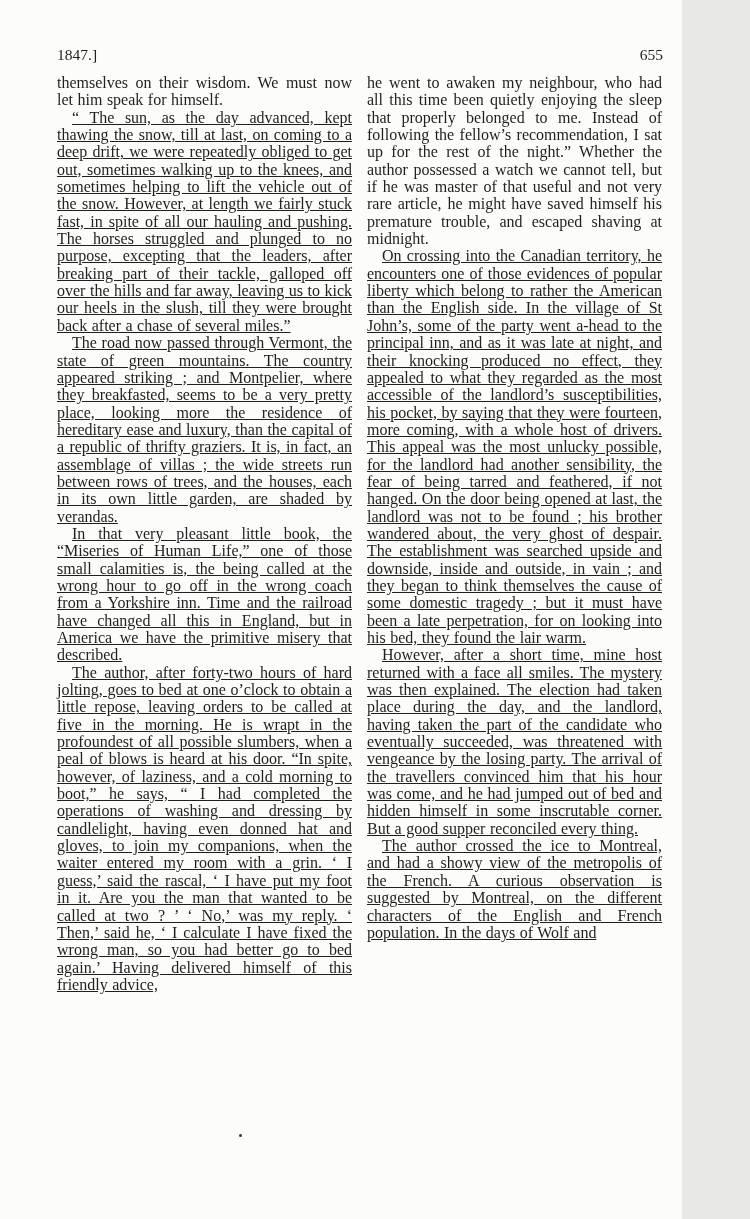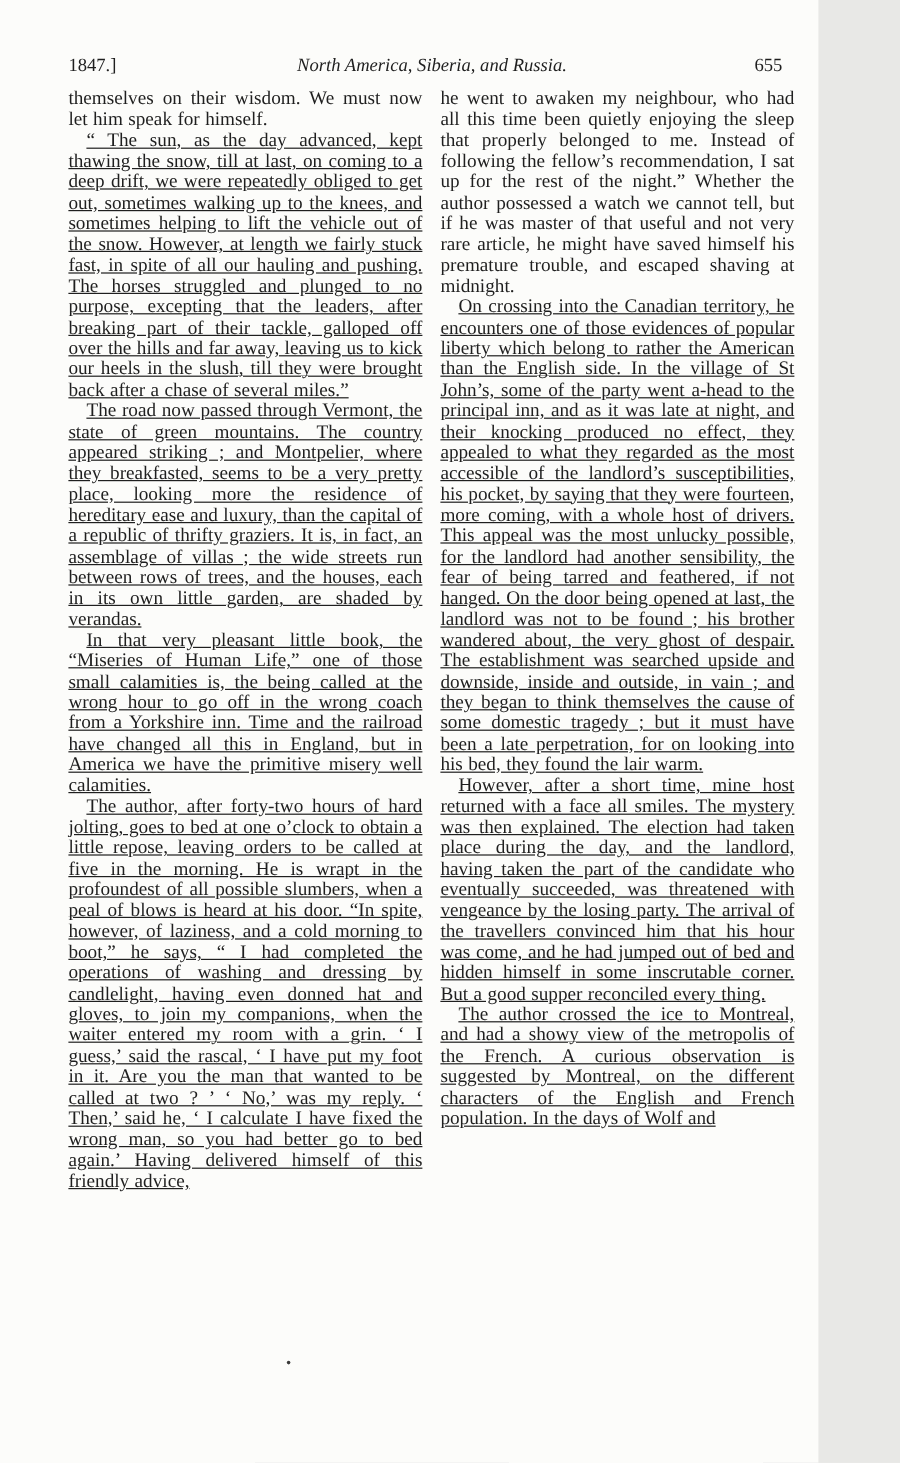--- a/index.html
+++ b/index.html
@@ -37,21 +37,21 @@
   .header .title {
     position: absolute;
     left: 50%;
     top: 0;
     transform: translateX(-50%);
     font-style: italic;
     white-space: nowrap;
   }
   .header .pagenum {
     position: absolute;
-    right: 11px;
+    right: 0;
     top: 0;
     text-align: right;
   }
   .columns {
     display: flex;
     gap: 15px;
     margin-top: 4px;
   }
   .col {
     width: 295px;
@@ -89,31 +89,30 @@
 </style>
 </head>
 <body>
 
 <div class="page">
 
   <div class="content">
 
     <div class="header">
       <span class="date">1847.]</span>
-      <span class="title">North America, Siberia, and Russia.</span>
       <span class="pagenum">655</span>
     </div>
 
     <div class="columns">
 
       <div class="col">
         <p>themselves on their wisdom. We must now let him speak for himself.</p>
         <p class="indent">“ The sun, as the day advanced, kept thawing the snow, till at last, on coming to a deep drift, we were repeatedly obliged to get out, sometimes walking up to the knees, and sometimes helping to lift the vehicle out of the snow.  However, at length we fairly stuck fast, in spite of all our hauling and pushing.  The horses struggled and plunged to no purpose, excepting that the leaders, after breaking part of their tackle, galloped off over the hills and far away, leaving us to kick our heels in the slush, till they were brought back after a chase of several miles.”</p>
         <p class="indent">The road now passed through Vermont, the state of green mountains. The country appeared striking ; and Montpelier, where they breakfasted, seems to be a very pretty place, looking more the residence of hereditary ease and luxury, than the capital of a republic of thrifty graziers.  It is, in fact, an assemblage of villas ; the wide streets run between rows of trees, and the houses, each in its own little garden, are shaded by verandas.</p>
-        <p class="indent">In that very pleasant little book, the “Miseries of Human Life,” one of those small calamities is, the being called at the wrong hour to go off in the wrong coach from a Yorkshire inn.  Time and the railroad have changed all this in England, but in America we have the primitive misery well calamities.</p>
+        <p class="indent">In that very pleasant little book, the “Miseries of Human Life,” one of those small calamities is, the being called at the wrong hour to go off in the wrong coach from a Yorkshire inn.  Time and the railroad have changed all this in England, but in America we have the primitive misery that described.</p>
         <p class="indent">The author, after forty-two hours of hard jolting, goes to bed at one o’clock to obtain a little repose, leaving orders to be called at five in the morning. He is wrapt in the profoundest of all possible slumbers, when a peal of blows is heard at his door. “In spite, however, of laziness, and a cold morning to boot,” he says, “ I had completed the operations of washing and dressing by candlelight, having even donned hat and gloves, to join my companions, when the waiter entered my room with a grin.  ‘ I guess,’ said the rascal, ‘ I have put my foot in it. Are you the man that wanted to be called at two ? ’ ‘ No,’ was my reply. ‘ Then,’ said he, ‘ I calculate I have fixed the wrong man, so you had better go to bed again.’  Having delivered himself of this friendly advice,</p>
       </div>
 
       <div class="col">
         <p>he went to awaken my neighbour, who had all this time been quietly enjoying the sleep that properly belonged to me.  Instead of following the fellow’s recommendation, I sat up for the rest of the night.”  Whether the author possessed a watch we cannot tell, but if he was master of that useful and not very rare article, he might have saved himself his premature trouble, and escaped shaving at midnight.</p>
         <p class="indent">On crossing into the Canadian territory, he encounters one of those evidences of popular liberty which belong to rather the American than the English side.  In the village of St John’s, some of the party went a-head to the principal inn, and as it was late at night, and their knocking produced no effect, they appealed to what they regarded as the most accessible of the landlord’s susceptibilities, his pocket, by saying that they were fourteen, more coming, with a whole host of drivers.  This appeal was the most unlucky possible, for the landlord had another sensibility, the fear of being tarred and feathered, if not hanged.  On the door being opened at last, the landlord was not to be found ; his brother wandered about, the very ghost of despair. The establishment was searched upside and downside, inside and outside, in vain ; and they began to think themselves the cause of some domestic tragedy ; but it must have been a late perpetration, for on looking into his bed, they found the lair warm.</p>
         <p class="indent">However, after a short time, mine host returned with a face all smiles. The mystery was then explained. The election had taken place during the day, and the landlord, having taken the part of the candidate who eventually succeeded, was threatened with vengeance by the losing party. The arrival of the travellers convinced him that his hour was come, and he had jumped out of bed and hidden himself in some inscrutable corner.  But a good supper reconciled every thing.</p>
         <p class="indent">The author crossed the ice to Montreal, and had a showy view of the metropolis of the French.  A curious observation is suggested by Montreal, on the different characters of the English and French population.  In the days of Wolf and</p>
       </div>
 

